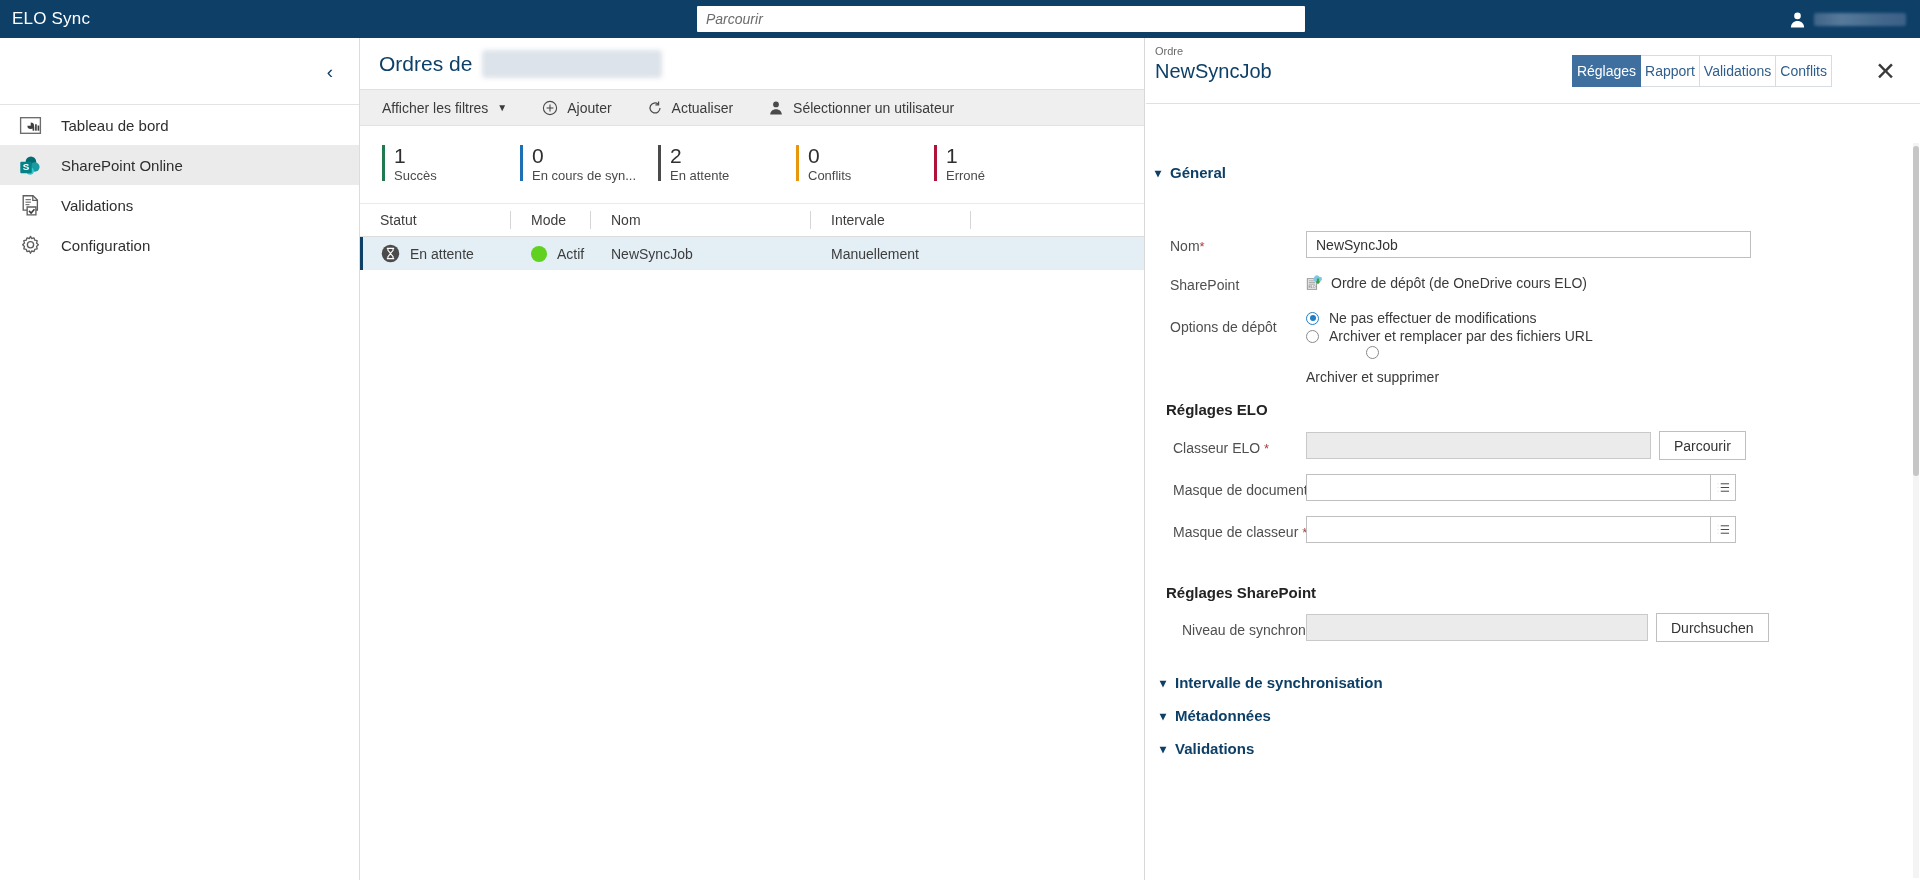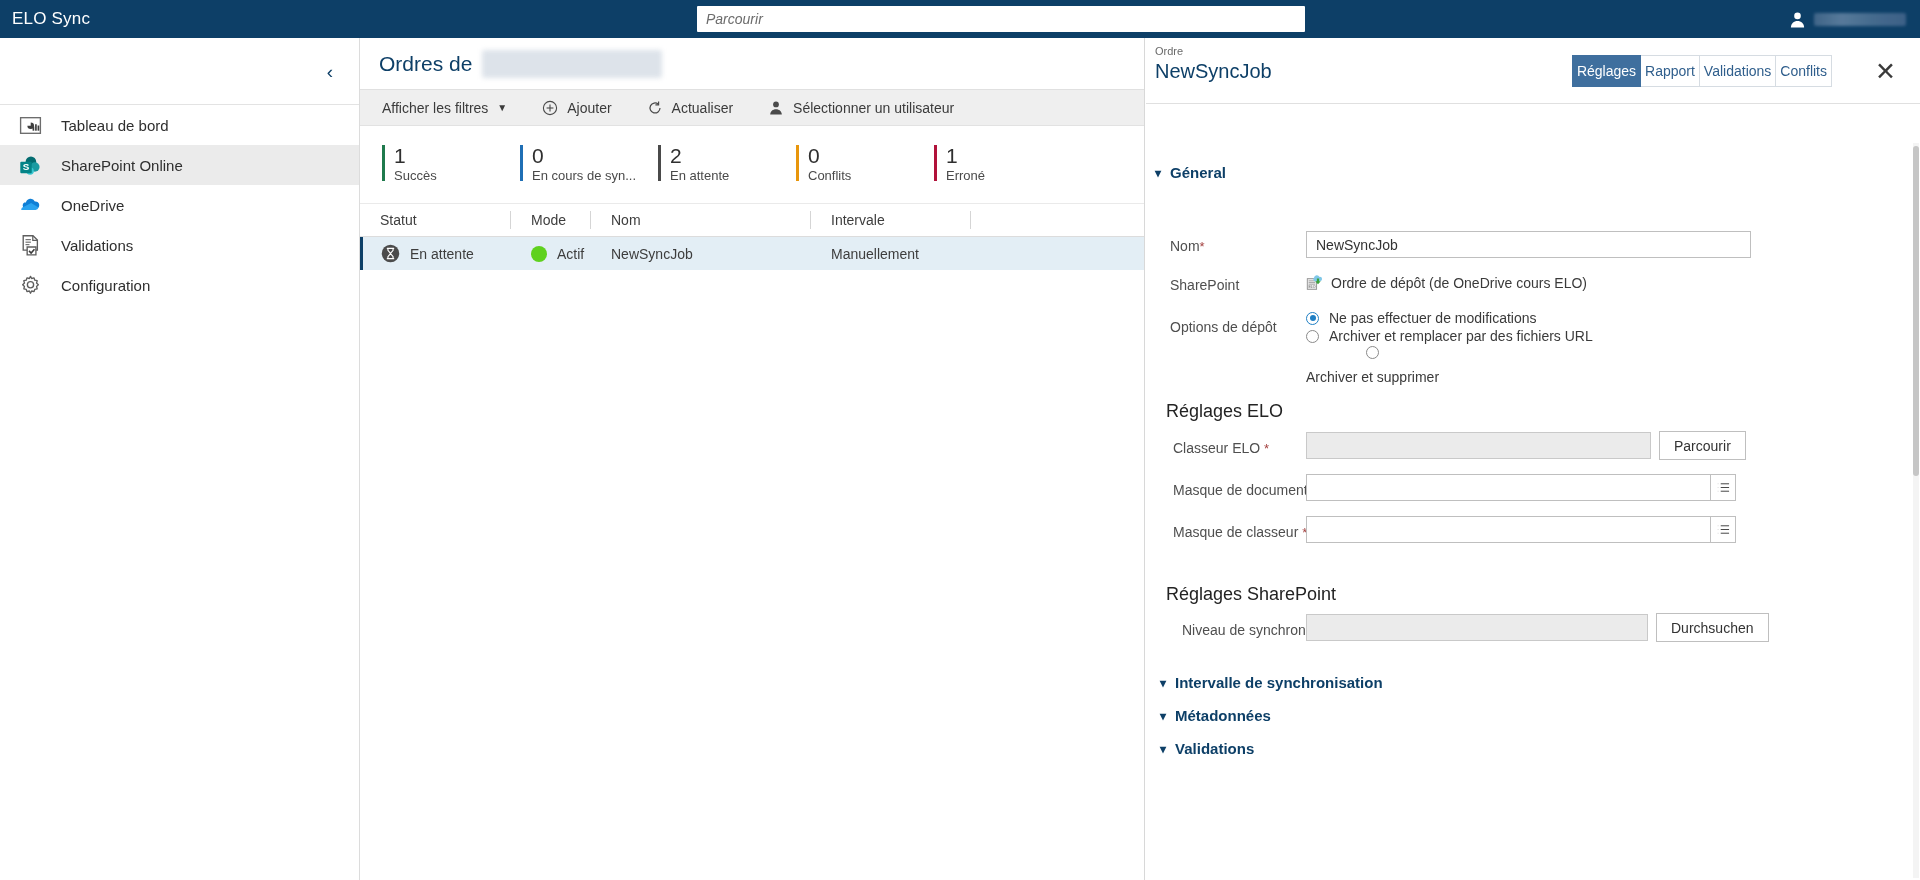--- a/index.html
+++ b/index.html
@@ -164,21 +164,21 @@
   .scroll-thumb {
     position: absolute; right: 1px; top: 108px; width: 6px; height: 330px;
     background: #c6c6c6; border-radius: 3px;
   }
 
   .sect-head {
     display: flex; align-items: center; gap: 9px; font-size: 15px;
     color: #0d3f67; font-weight: bold; cursor: pointer;
   }
   .sect-chev { font-size: 12px; color: #0d3f67; }
-  .sub-head { font-size: 18px; color: #232323; font-weight: normal; }
+  .sub-head { font-size: 15px; color: #232323; font-weight: bold; }
   .flabel {
     font-size: 14px; color: #4f4f4f; text-align: left;
   }
   .req { color: #a3403f; font-size: 13px; }
   .finput {
     height: 27px; border: 1px solid #bfbfbf; background: #ffffff;
     font-family: "Liberation Sans", sans-serif; font-size: 14px;
     padding: 0 9px; color: #333; outline: none;
   }
   .finput.ro { background: #ebebeb; border-color: #c9c9c9; }
@@ -242,27 +242,20 @@
       <svg class="nav-ico" viewBox="0 0 24 24">
         <circle cx="12.4" cy="8.4" r="5.1" fill="#036c70"></circle>
         <circle cx="16.2" cy="13.4" r="4.5" fill="#1a9ba1"></circle>
         <circle cx="11.6" cy="17.2" r="3.6" fill="#37c6d0"></circle>
         <rect x="2.2" y="8.4" width="11" height="11" rx="1" fill="#038387"></rect>
         <text x="7.7" y="16.6" font-family="Liberation Sans, sans-serif" font-size="9.5" font-weight="bold" fill="#ffffff" text-anchor="middle">S</text>
       </svg>
       <span>SharePoint Online</span>
     </div>
 
-    <div class="nav-item">
-      <svg class="nav-ico" viewBox="0 0 24 24">
-        <path d="M7.6 9.2a4.6 4.6 0 0 1 8.6-1.1 3.6 3.6 0 0 1 4.2 3.5 3.4 3.4 0 0 1-3.4 3.4H6.2A3.5 3.5 0 0 1 6 9.1z" fill="#0f7fd6"></path>
-        <path d="M3.1 16.2a3.2 3.2 0 0 1 2.6-3.1l6.9-3.5 7.1 4.4a3.1 3.1 0 0 1-2.9 2.2H4.6z" fill="#2aa3ef"></path>
-      </svg>
-      <span>OneDrive</span>
-    </div>
 
     <div class="nav-item">
       <svg class="nav-ico" viewBox="0 0 24 24">
         <path d="M5 2.6h9.4l4.2 4.2v9.6H5z" fill="#ffffff" stroke="#5e5e5e" stroke-width="1.3"></path>
         <path d="M14.2 2.8v4.2h4.2" fill="none" stroke="#5e5e5e" stroke-width="1.2"></path>
         <line x1="7.2" y1="6.4" x2="12.4" y2="6.4" stroke="#5e5e5e" stroke-width="1"></line>
         <line x1="7.2" y1="8.8" x2="12.4" y2="8.8" stroke="#5e5e5e" stroke-width="1"></line>
         <line x1="7.2" y1="11.2" x2="11" y2="11.2" stroke="#5e5e5e" stroke-width="1"></line>
         <path d="M8.8 13.4h8.4v7.6H8.8z" fill="#ffffff" stroke="#5e5e5e" stroke-width="1.3"></path>
         <path d="M10.6 17.2l2 2 3.2-3.6" fill="none" stroke="#3a3a3a" stroke-width="1.5"></path>

